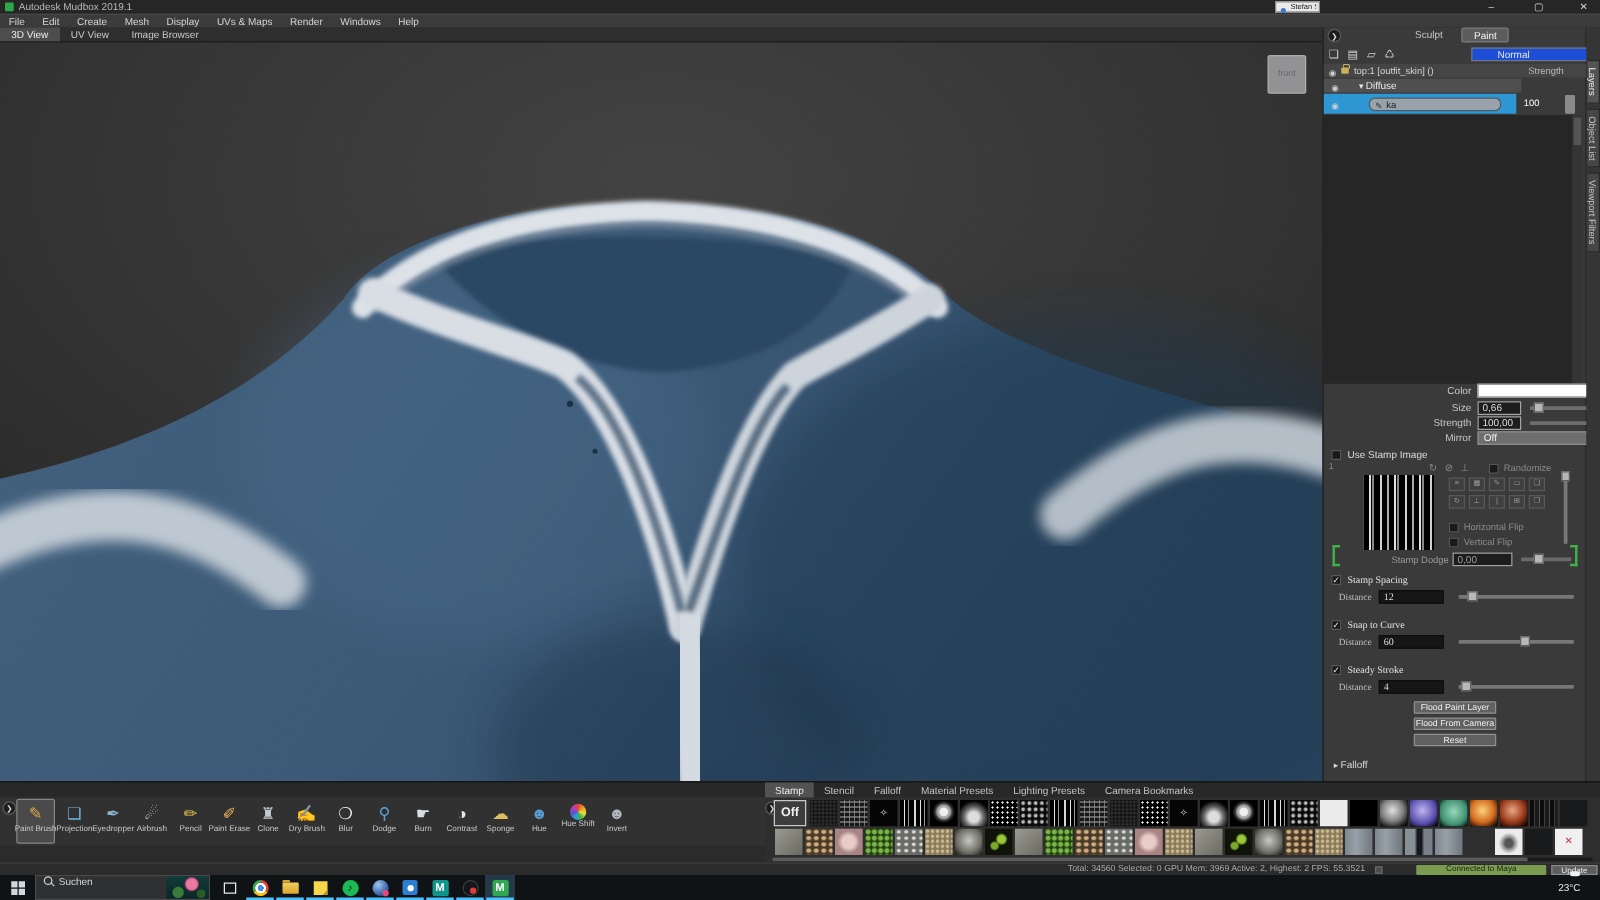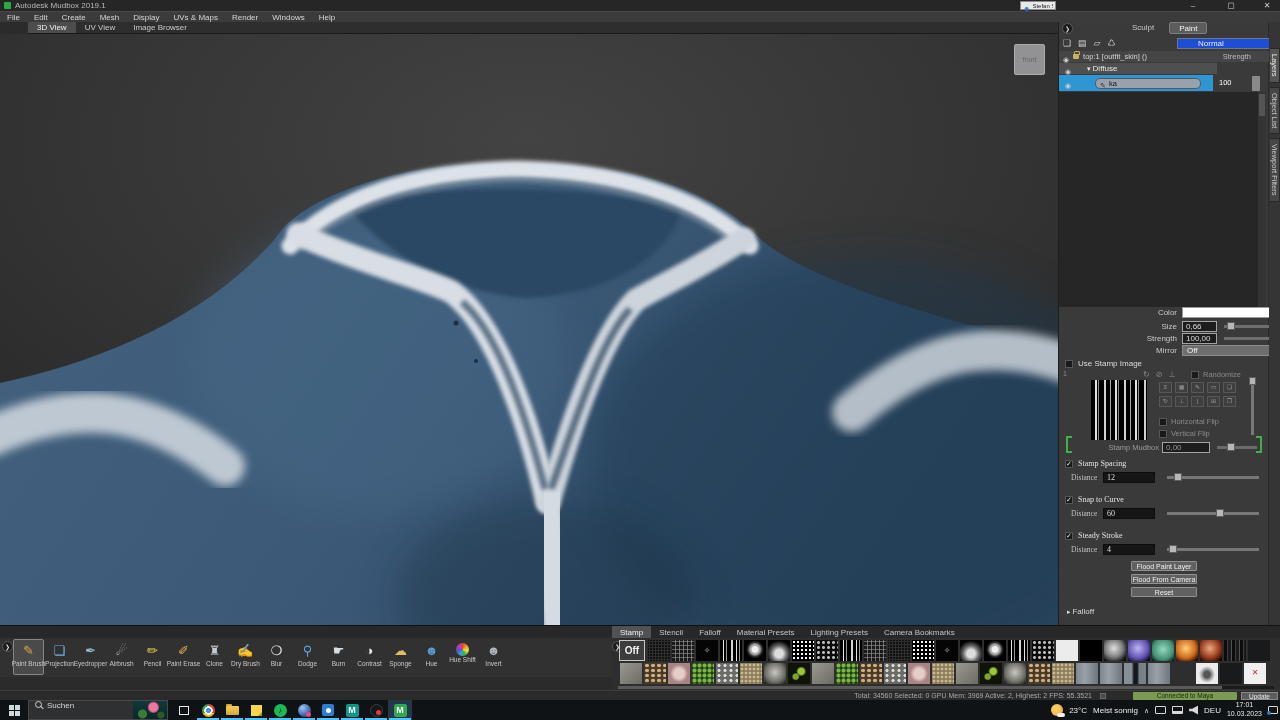--- a/index.html
+++ b/index.html
@@ -17,21 +17,21 @@
   [data-name="close-icon"]::before { content:"✕"; }
 
   
   #menubar { position:absolute; left:0; top:11px; width:1280px; height:11px; background:#3b3b3b; border-top:1px solid #484848; display:flex; align-items:center; }
   .menuitem { padding:0 7px; font-size:8px; color:#d5d5d5; line-height:11px; white-space:nowrap; }
   #userbadge { position:absolute; left:1020px; top:1px; width:36px; height:9px; background:#e9e9e9; border:1px solid #8a8a8a; display:flex; align-items:center; gap:2px; padding:0 2px; }
   [data-name="user-icon"]::before { content:"☻"; color:#3a6fd0; font-size:7px; line-height:7px; }
   #userbadge .uname { font-size:6px; color:#222; white-space:nowrap; overflow:hidden; }
 
   
-  #viewtabs { position:absolute; left:0; top:22px; width:1058px; height:12px; background:#2e2e2e; border-bottom:1px solid #191919; display:flex;margin-left:28px; }
+  #viewtabs { position:absolute; left:0; top:22px; width:1058px; height:12px; background:#2e2e2e; border-bottom:1px solid #191919; display:flex; }
   .vttab { padding:0 9px; font-size:8px; line-height:12px; color:#c8c8c8; white-space:nowrap; }
   .vttab.active { background:#4d4d4d; color:#eee; }
 
   
   #viewport { position:absolute; left:0; top:34px; width:1058px; height:591px; background:#2a2a2a; }
   #frontcube { position:absolute; left:1014px; top:10px; width:31px; height:31px; background:#98989b; border:1px solid #b3b3b5; border-radius:2px;
                display:flex; align-items:center; justify-content:center; font-size:7px; color:#6b6b6d; opacity:.95; }
 
   
   #rpanel { position:absolute; left:1058px; top:22px; width:210px; height:603px; background:#3a3a3a; border-left:1px solid #1e1e1e; }
@@ -242,21 +242,21 @@
   .i-ball { position:relative; width:13px; height:13px; border-radius:50%; background:radial-gradient(circle at 35% 30%,#9ac8f0,#2a4a9a 75%); }
   .i-ball::after { content:""; position:absolute; right:0; bottom:0; width:5px; height:5px; border-radius:50%; background:#e8487a; }
   .i-blueapp { position:relative; width:12px; height:12px; border-radius:2px; background:#2d7dd2; }
   .i-blueapp::before { content:""; position:absolute; left:3.5px; top:3.5px; width:5px; height:5px; border-radius:50%; background:#fff; }
   .i-maya { width:13px; height:13px; border-radius:2px; background:#0f9688; color:#fff; font-weight:bold; font-size:9px; text-align:center; line-height:13px; }
   .i-maya::before { content:"M"; }
   .i-rec { position:relative; width:13px; height:13px; border-radius:50%; background:#15171a; border:1px solid #3a3d40; }
   .i-rec::before { content:""; position:absolute; right:1px; bottom:1px; width:5px; height:5px; border-radius:50%; background:#e03c3c; }
   .i-mudbox { width:13px; height:13px; border-radius:2px; background:#2fa84f; color:#fff; font-weight:bold; font-size:9px; text-align:center; line-height:13px; }
   .i-mudbox::before { content:"M"; }
-  #tray { position:absolute; right:2px; top:0; height:20px; display:flex; align-items:center; gap:6px; font-size:8px; color:#e8e8e8; }
+  #tray { position:absolute; right:2px; top:0; height:20px; display:flex; align-items:center; gap:6px; font-size:8px; color:#e8e8e8;flex-direction:column; }
   .i-weather { position:relative; width:12px; height:12px; border-radius:50%; background:radial-gradient(circle at 40% 40%,#ffd96a,#f0a030); }
   .i-weather::after { content:""; position:absolute; right:-2px; bottom:-1px; width:8px; height:4px; background:#f0f0f0; border-radius:3px; }
   [data-name="tray-expand-icon"]::before { content:"∧"; font-size:7px; color:#ddd; }
   .i-display { width:11px; height:8px; border:1px solid #d8d8d8; border-radius:1px; }
   .i-net { width:11px; height:8px; border:1px solid #d8d8d8; border-radius:1px; border-bottom-width:3px; }
   .i-vol { width:9px; height:9px; background:#d8d8d8; clip-path:polygon(0 35%,35% 35%,100% 0,100% 100%,35% 65%,0 65%); }
   #clock { display:flex; flex-direction:column; align-items:center; font-size:7px; line-height:1.25; }
   .i-notif { position:relative; width:10px; height:8px; border:1px solid #d8d8d8; border-radius:1px 1px 1px 0; }
   .i-notif::after { content:""; position:absolute; left:-2px; bottom:-2px; width:4px; height:4px; border-radius:50%; background:#2a7ad2; }
 </style>
@@ -441,21 +441,21 @@
     </div>
   <div class="flipline" style="top:395px">
     <span class="cb" data-name="horizontal-flip-checkbox"></span>
     <span class="dim" data-name="horizontal-flip-label">Horizontal Flip</span>
   </div>
   <div class="flipline" style="top:407px">
     <span class="cb" data-name="vertical-flip-checkbox"></span>
     <span class="dim" data-name="vertical-flip-label">Vertical Flip</span>
   </div>
   <div id="offsetrow">
-    <span class="plabel" data-name="stamp-offset-label">Stamp Mudbox</span>
+    <span class="plabel" data-name="stamp-offset-label">Stamp Dodge</span>
     <span class="pvalue" data-name="stamp-offset-value-field">0,00</span>
     <span class="pslider" data-name="stamp-offset-slider">
       <span class="knob" data-name="stamp-offset-slider-handle" style="left: 35%;"></span>
     </span>
   </div>
   <div class="bracket l" data-name="stamp-bracket-left"></div>
   <div class="bracket r" data-name="stamp-bracket-right"></div>
 
   <div id="sections">
 

